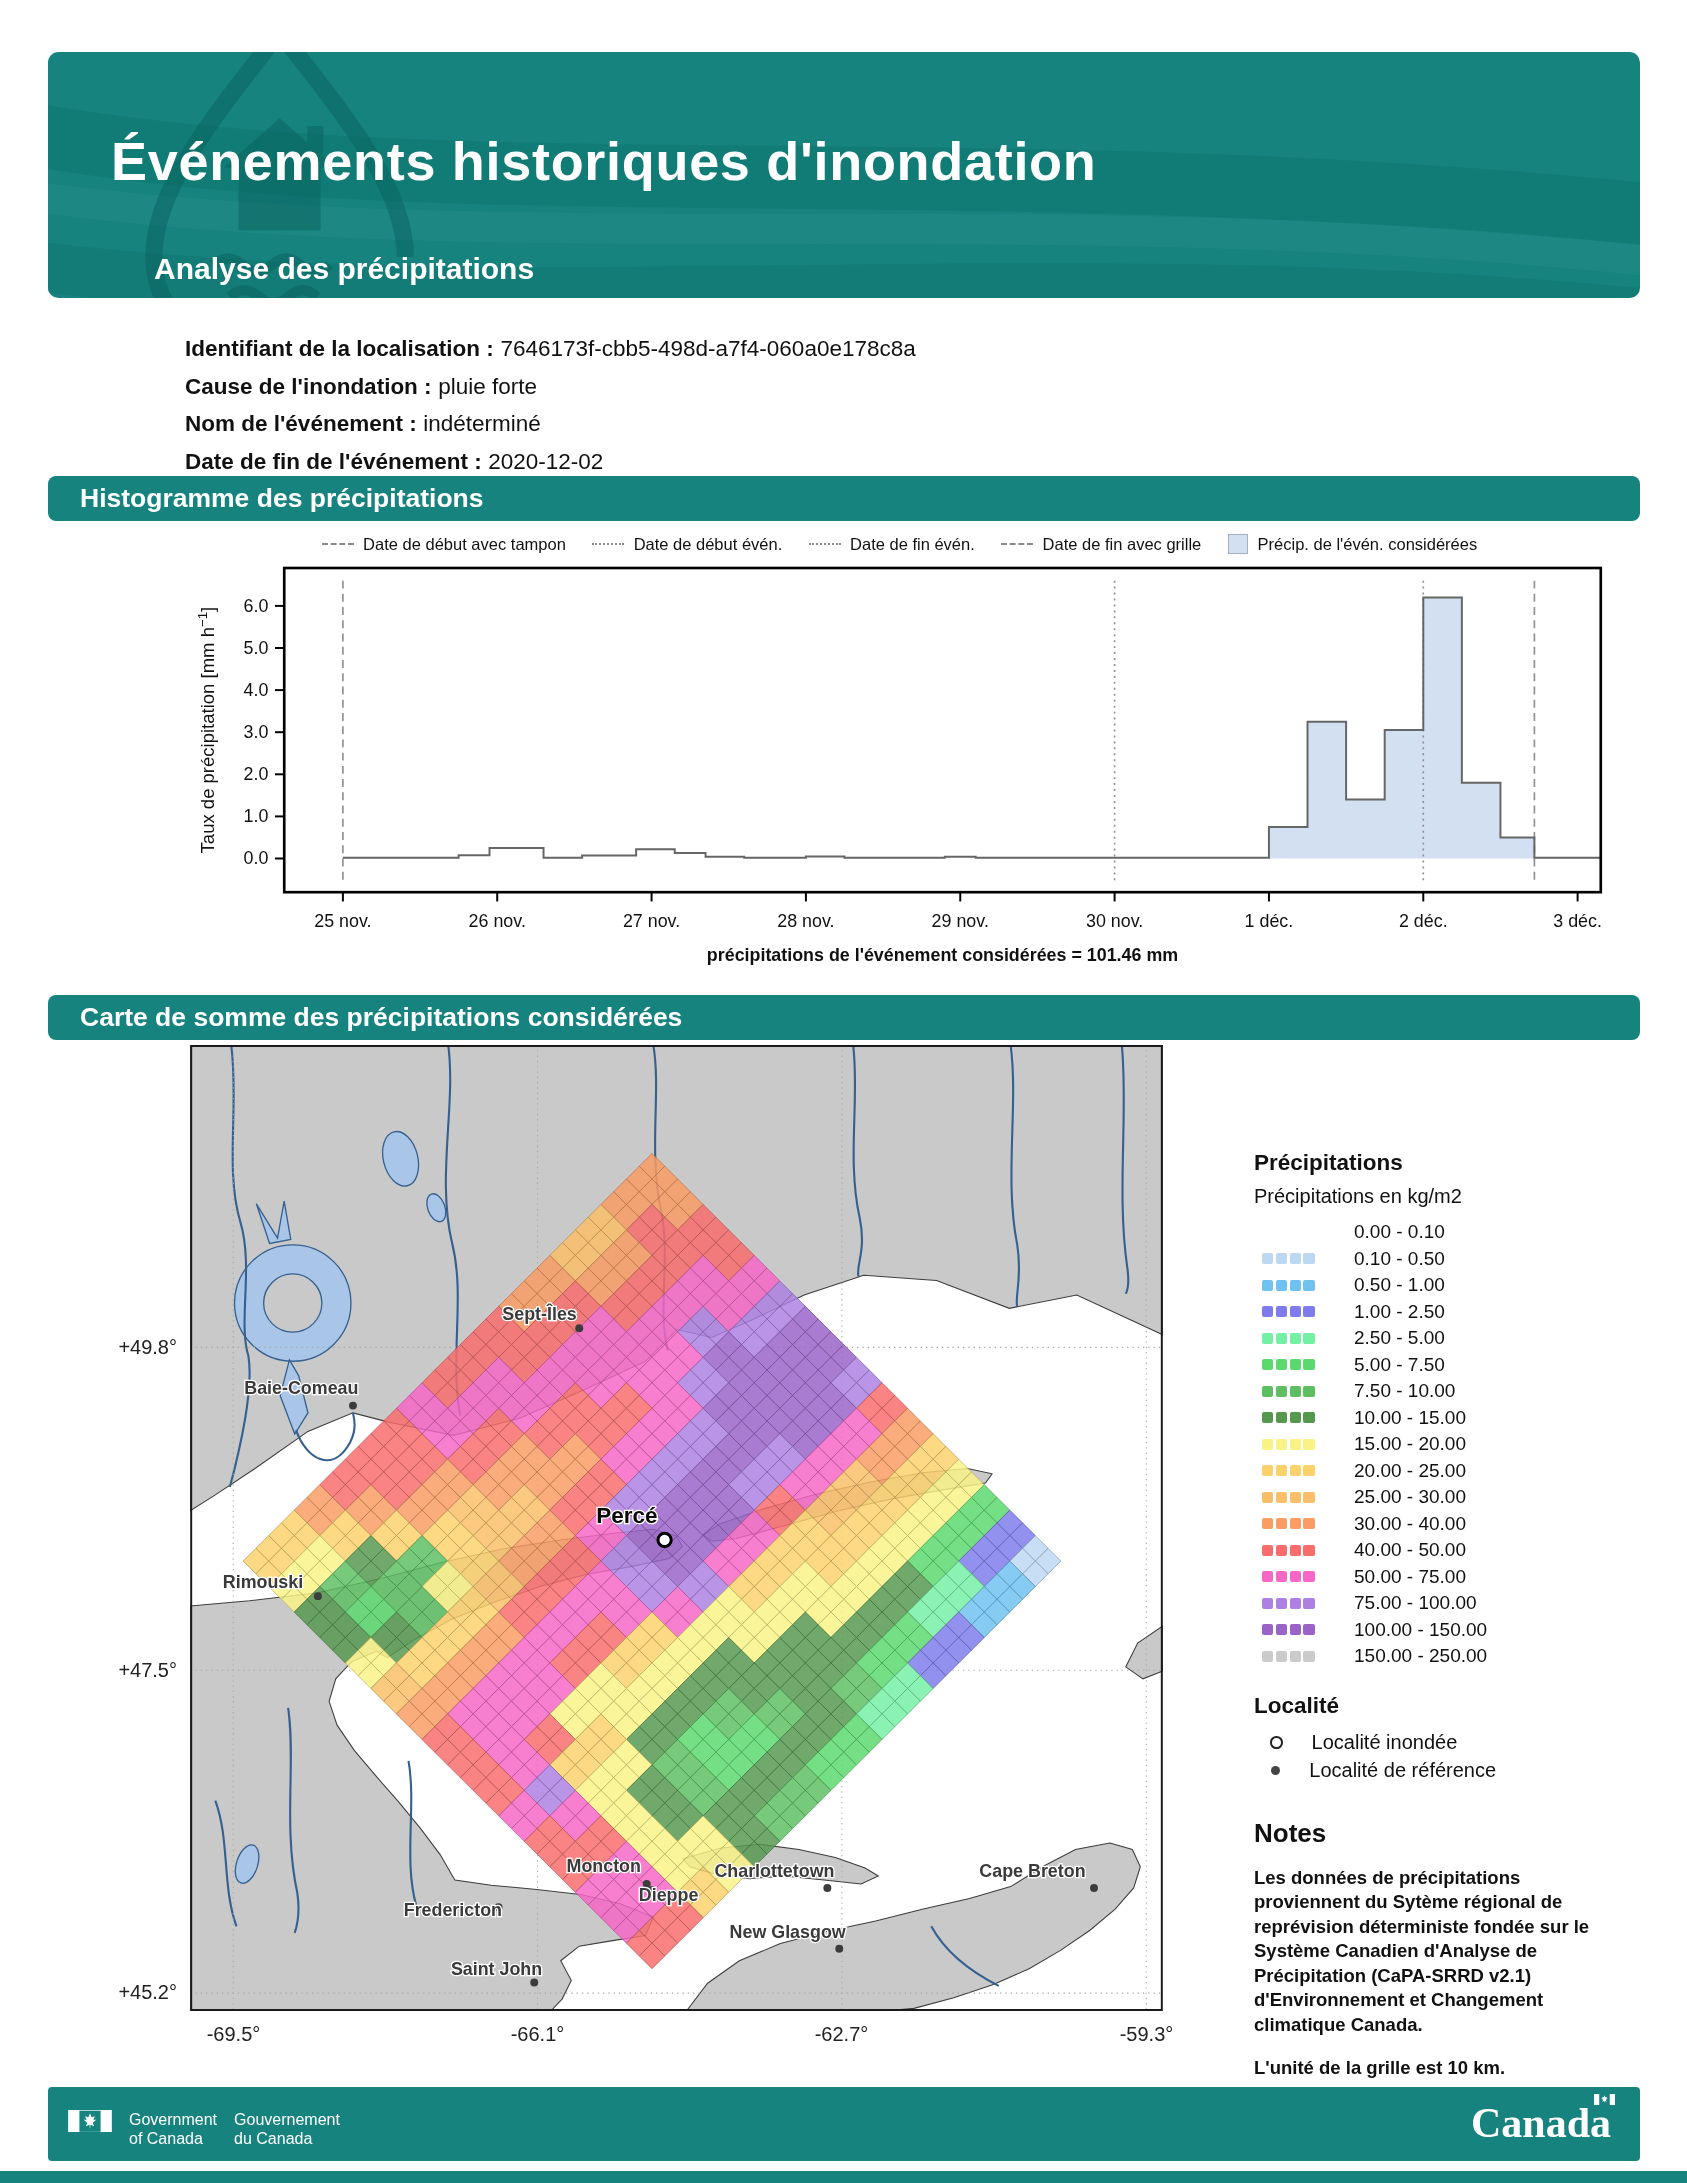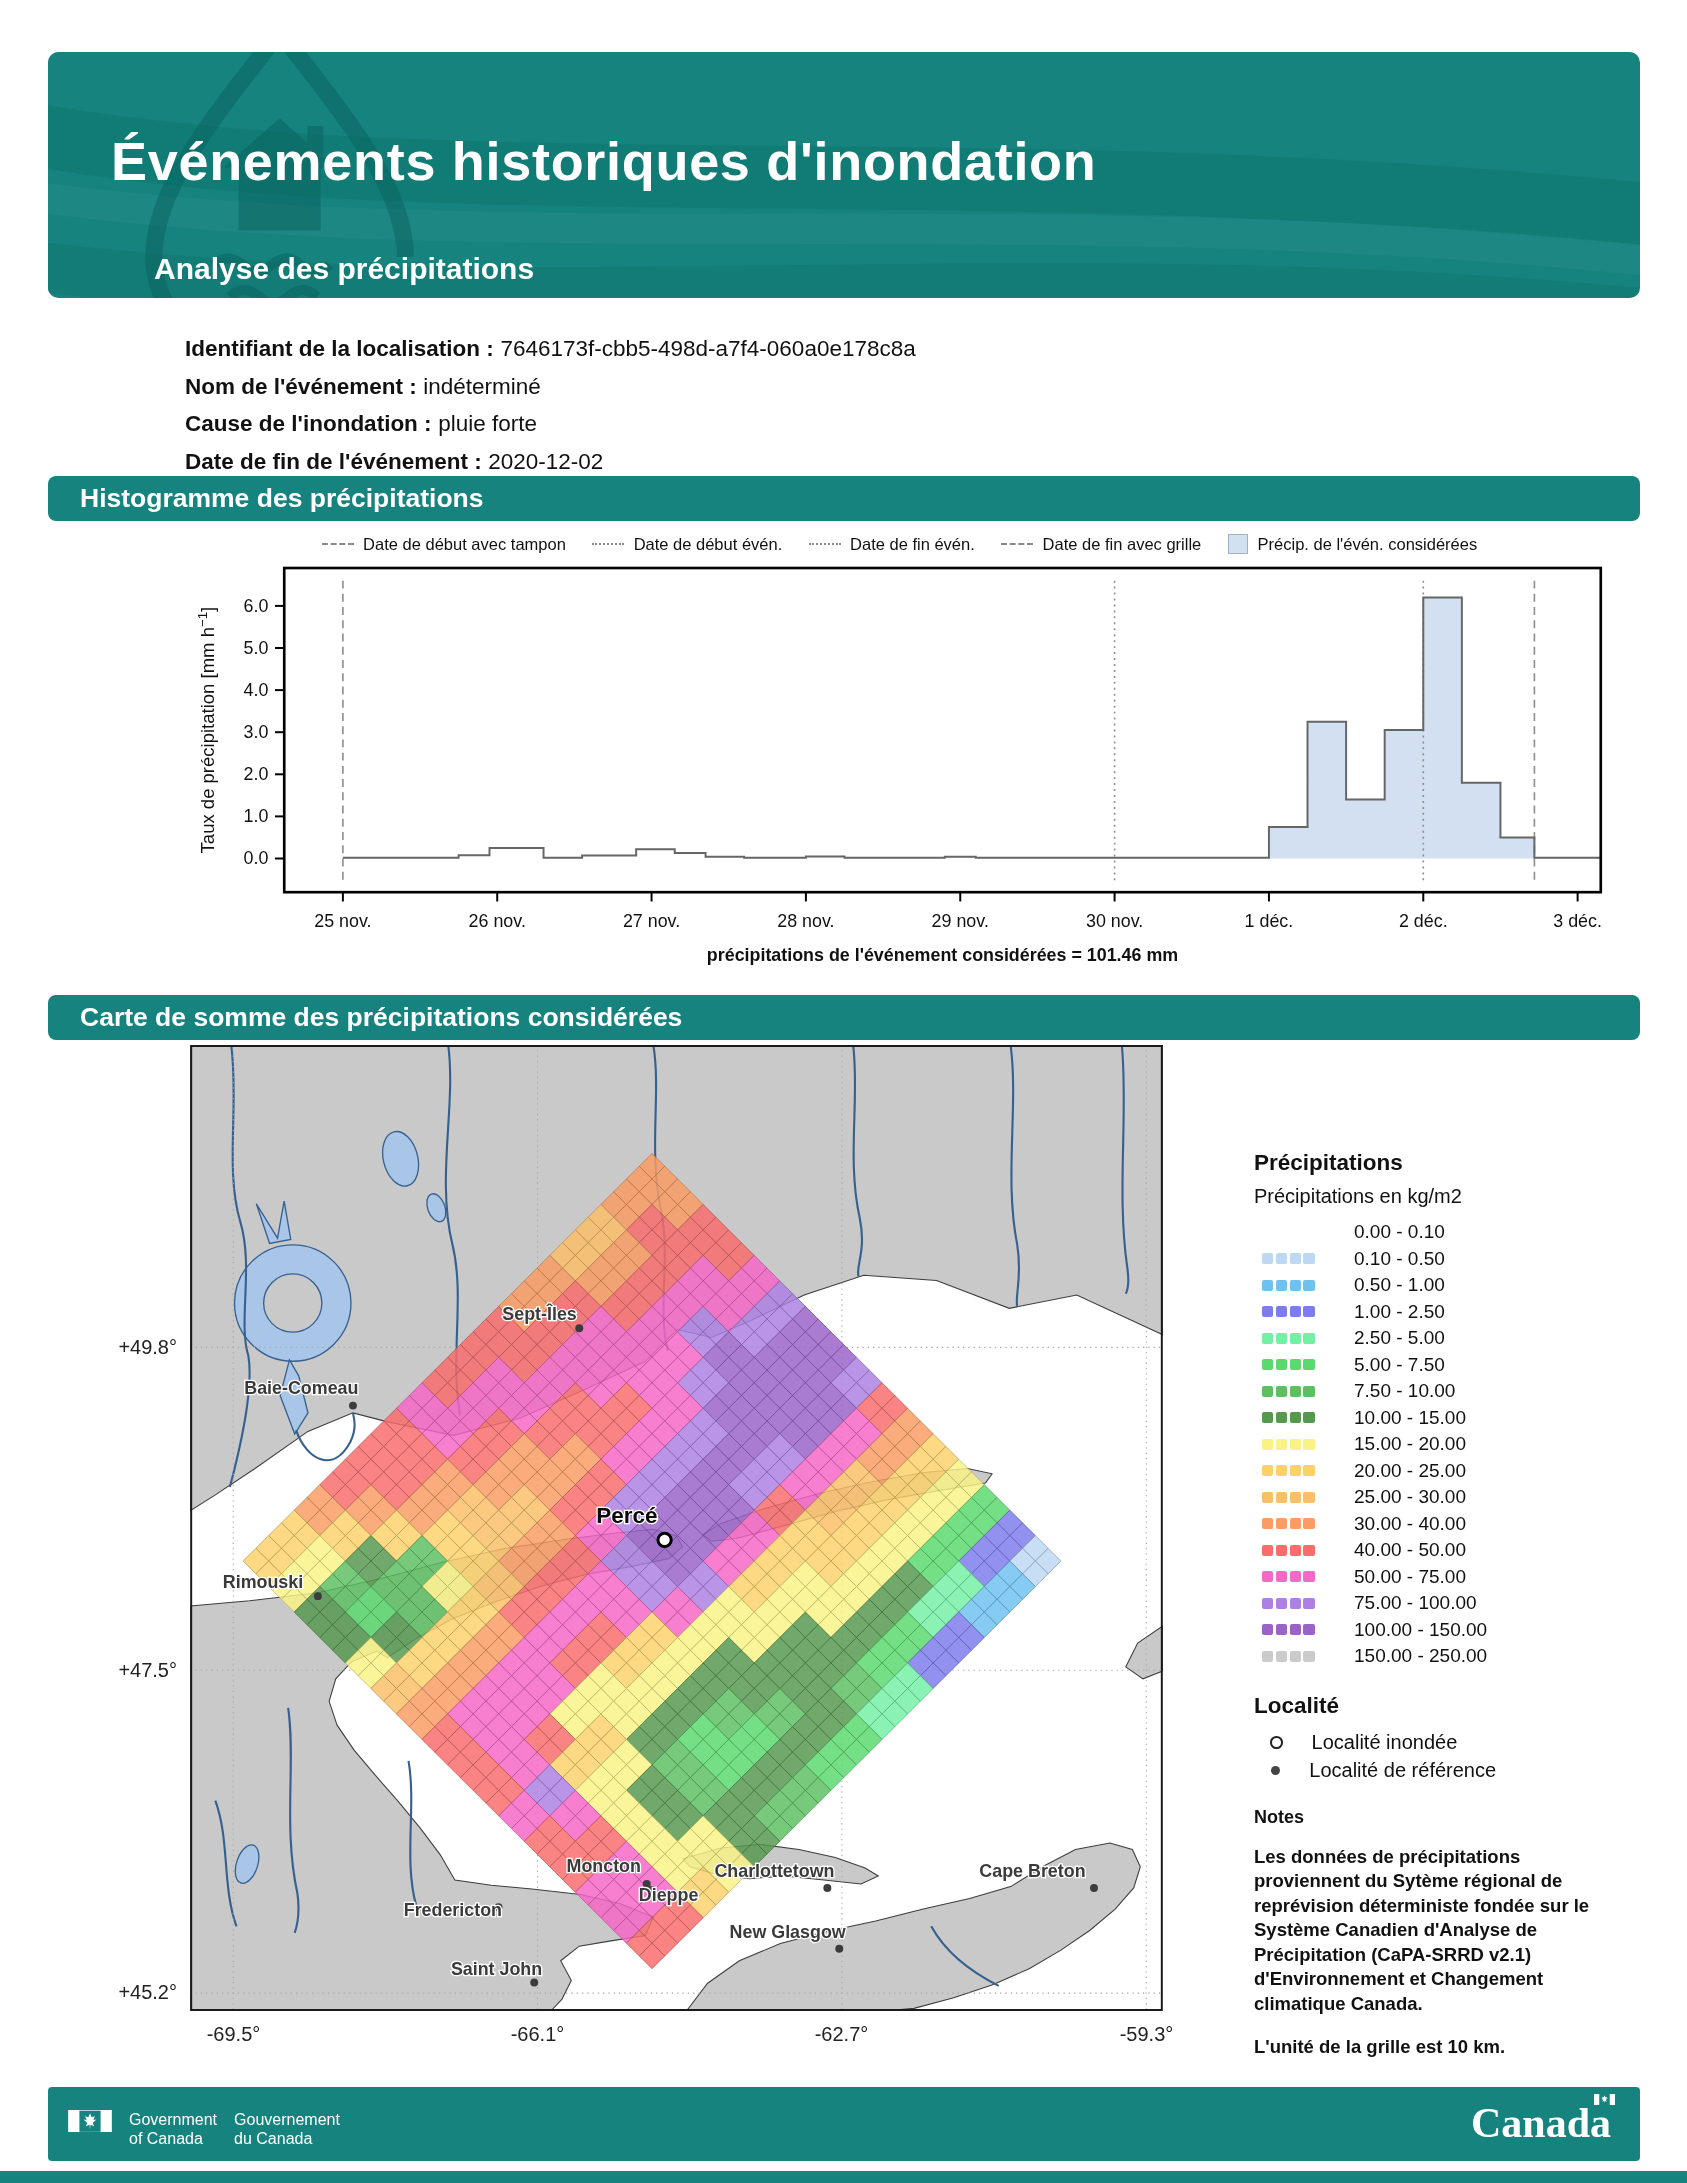--- a/index.html
+++ b/index.html
@@ -38,21 +38,21 @@
   .ml-sub{font-size:20px;margin-bottom:10.6px;}
   .ml-entry{display:flex;align-items:center;height:26.5px;}
   .ml-swatch{display:flex;gap:2.6px;margin-left:8px;width:56px;}
   .ml-swatch i{width:11.2px;height:11.2px;border-radius:2px;display:block;}
   .ml-label{margin-left:36px;font-size:19px;}
   .loc-title{margin-top:24px;}
   .loc-row{display:flex;align-items:center;height:28px;font-size:20px;}
   .loc-ring{width:8.6px;height:8.6px;border:2.3px solid #222;border-radius:50%;margin-left:16px;}
   .loc-dot{width:9.3px;height:9.3px;background:#444;border-radius:50%;margin-left:17px;}
   .loc-row span{margin-left:29px;}
-  .notes-title{margin-top:22px;font-size:18px;}
+  .notes-title{margin-top:33px;font-size:26px;}
   .notes-body{width:364px;font-size:18.5px;font-weight:bold;line-height:24.5px;margin:17px 0 0 0;}
   .notes-grid{font-size:18.5px;font-weight:bold;margin:20px 0 0 0;}
   
   .axis-label{position:absolute;font-size:20px;color:#222;}
   .lat-label{width:79px;text-align:right;}
   .lon-label{width:93px;text-align:center;}
   
   .footer{position:absolute;left:48px;top:2087px;width:1592px;height:74px;
           background:#16837e;border-radius:4px;color:#fff;}
   .gov-sig{position:absolute;left:20px;top:22.5px;display:flex;align-items:flex-start;}
@@ -85,24 +85,24 @@
     </svg>
     <h1>Événements historiques d'inondation</h1>
     <div class="hero-sub">Analyse des précipitations</div>
   </header>
 
   <section class="meta">
     <div class="meta-row">
       <span class="meta-label">Identifiant de la localisation :</span><span class="meta-value">7646173f-cbb5-498d-a7f4-060a0e178c8a</span>
     </div>
     <div class="meta-row">
-      <span class="meta-label">Nom de l'événement :</span><span class="meta-value">indéterminé</span>
+      <span class="meta-label">Cause de l'inondation :</span><span class="meta-value">pluie forte</span>
     </div>
     <div class="meta-row">
-      <span class="meta-label">Cause de l'inondation :</span><span class="meta-value">pluie forte</span>
+      <span class="meta-label">Nom de l'événement :</span><span class="meta-value">indéterminé</span>
     </div>
     <div class="meta-row">
       <span class="meta-label">Date de fin de l'événement :</span><span class="meta-value">2020-12-02</span>
     </div>
   </section>
 
   <div class="band" style="top:476px;">
     <span>Histogramme des précipitations</span>
   </div>
 

